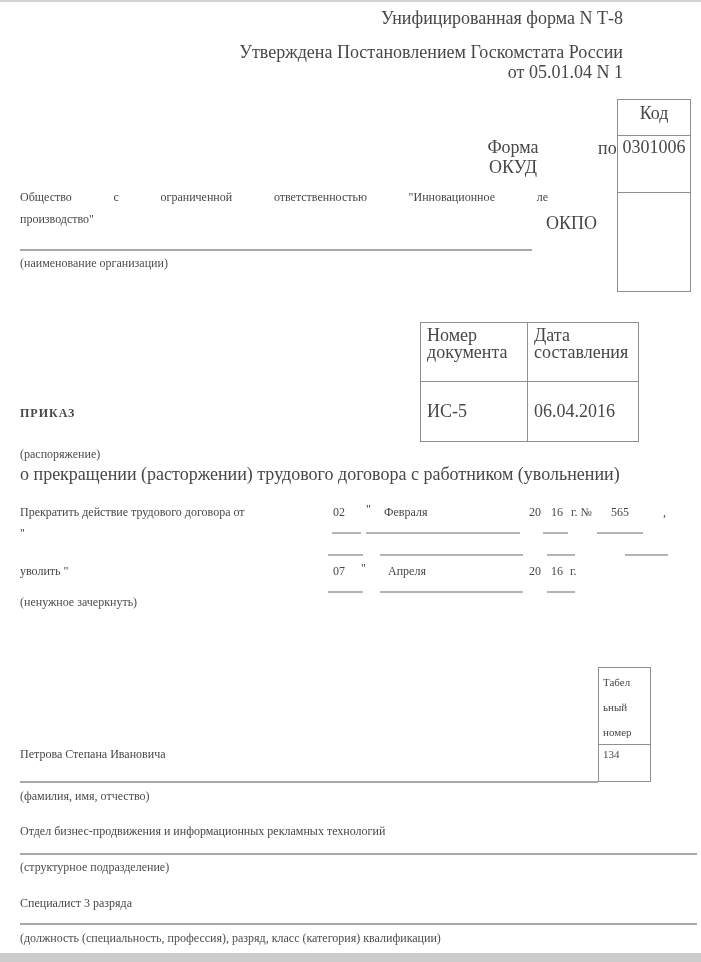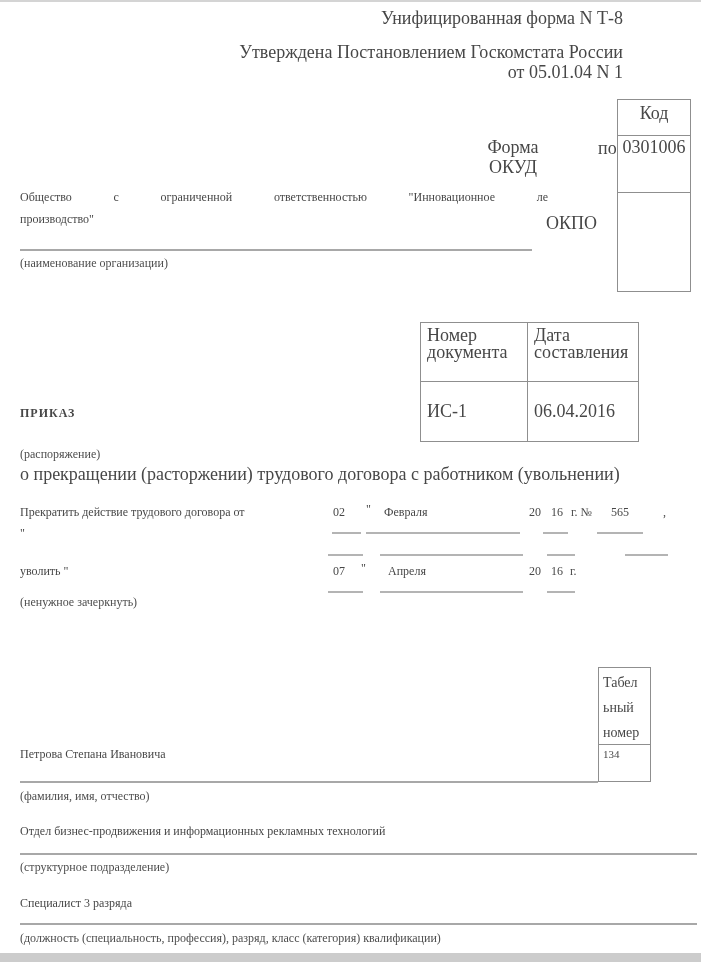--- a/index.html
+++ b/index.html
@@ -63,21 +63,21 @@
   .d-day{left:333px;top:562px;}
   .d-q{left:361px;top:559px;}
   .d-month{left:388px;top:562px;}
   .d-y20{left:529px;top:562px;}
   .d-y16{left:551px;top:562px;}
   .d-g{left:570px;top:562px;}
   .strike-note{left:20px;top:595px;}
 
   
   .tab-box{left:598px;top:667px;width:53px;height:115px;border:1px solid #8f8f8f;box-sizing:border-box;}
-  .tab-head{height:77px;border-bottom:1px solid #8f8f8f;box-sizing:border-box;padding:2px 4px;font-size:14px;line-height:25px;}
+  .tab-head{height:77px;border-bottom:1px solid #8f8f8f;box-sizing:border-box;padding:2px 4px;font-size:11px;line-height:25px;}
   .tab-val{padding:3px 4px;font-size:11px;}
 
   .emp-name{left:20px;top:745px;}
   .name-rule{left:20px;top:781px;width:578px;}
   .name-cap{left:20px;top:789px;}
   .dept{left:20px;top:822px;}
   .dept-rule{left:20px;top:853px;width:677px;}
   .dept-cap{left:20px;top:860px;}
   .pos{left:20px;top:894px;}
   .pos-rule{left:20px;top:923px;width:677px;}
@@ -108,21 +108,21 @@
   <div class="abs org f14">
     <div class="org-l1">Общество с ограниченной ответственностью "Инновационное ле</div>
     <div>производство"</div>
   </div>
   <div class="rule org-rule"></div>
   <div class="abs org-cap cap">(наименование организации)</div>
 
   <div class="abs doc-table f13">
     <div class="cell hcell">Номер документа</div>
     <div class="cell hcell c2">Дата составления</div>
-    <div class="cell vcell">ИС-1</div>
+    <div class="cell vcell">ИС-5</div>
     <div class="cell vcell c2">06.04.2016</div>
   </div>
 
   <div class="abs order-title f14 bold">ПРИКАЗ</div>
   <div class="abs order-sub cap">(распоряжение)</div>
   <div class="abs order-about f13">о прекращении (расторжении) трудового договора с работником (увольнении)</div>
 
   <div class="abs t-text f14">Прекратить действие трудового договора от</div>
   <div class="abs t-day f14">02</div>
   <div class="abs t-q1 f14">"</div>

